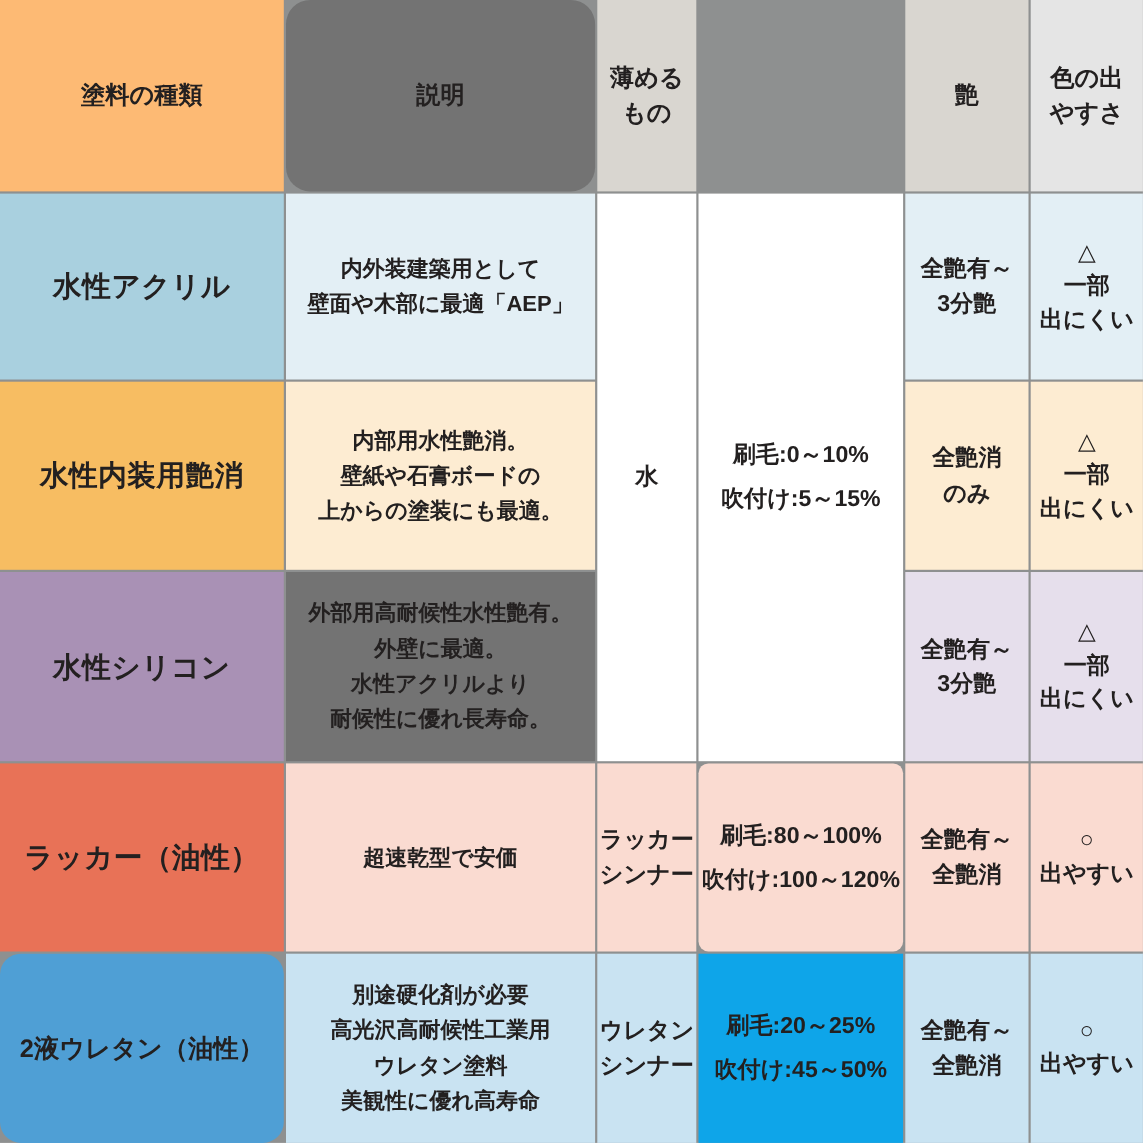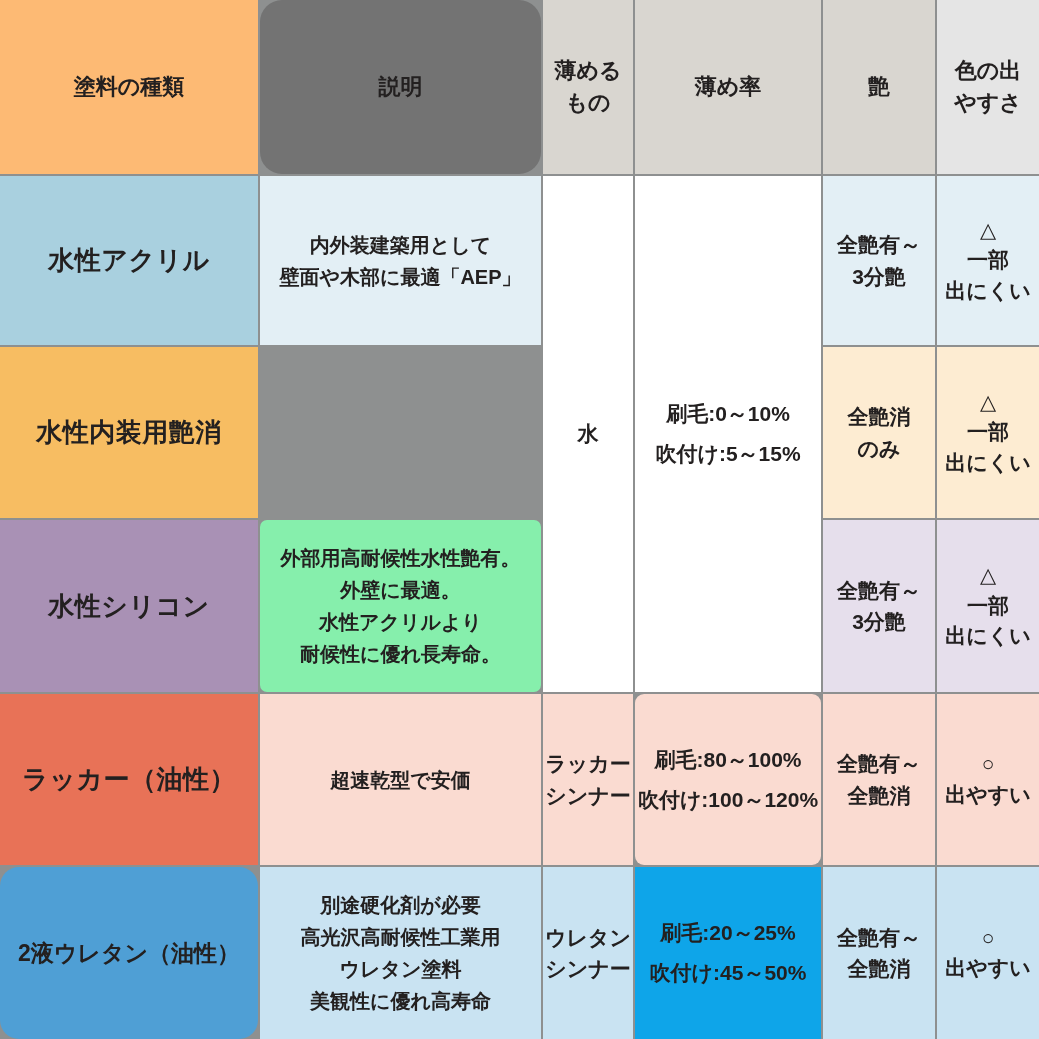--- a/index.html
+++ b/index.html
@@ -47,47 +47,49 @@
 </style>
 </head>
 <body>
 
 <div class="grid" style="background-color: rgb(142, 144, 144);">
 
   <div class="cell h c1 r1" style="background-color: #fdba74;">塗料の種類</div>
   <div class="cell h c2 r1" style="background-color: #737373; border-radius: 22px;">説明</div>
   <div class="cell h c3 r1" style="background-color: rgb(217, 214, 208);">薄める
 もの</div>
-  <div class="cell h c4 r1" style="background-color: rgb(217, 214, 208);">薄め率</div>
   <div class="cell h c5 r1" style="background-color: rgb(217, 214, 208);">艶</div>
   <div class="cell h c6 r1" style="background-color: #e5e5e5;">色の出
 やすさ</div>
 
   <div class="cell thinner c3 span3 white" style="background-color: rgb(255, 255, 255);">水</div>
   <div class="cell ratio c4 span3 white" style="background-color: rgb(255, 255, 255);">刷毛:0～10%
 吹付け:5～15%</div>
 
   <div class="cell name c1 r2" style="background-color: rgb(169, 208, 223); font-family: Liberation Mono, monospace;">水性アクリル</div>
   <div class="cell desc c2 r2" style="background-color: rgb(227, 239, 245);">内外装建築用として
 壁面や木部に最適「AEP」</div>
   <div class="cell gloss c5 r2" style="background-color: rgb(227, 239, 245);">全艶有～
 3分艶</div>
   <div class="cell ease c6 r2" style="background-color: rgb(227, 239, 245);">△
 一部
 出にくい</div>
 
   <div class="cell name c1 r3" style="background-color: rgb(247, 189, 98);">水性内装用艶消</div>
+  <div class="cell desc c2 r3" style="background-color: rgb(253, 236, 210);">内部用水性艶消。
+壁紙や石膏ボードの
+上からの塗装にも最適。</div>
   <div class="cell gloss c5 r3" style="background-color: rgb(253, 236, 210);">全艶消
 のみ</div>
   <div class="cell ease c6 r3" style="background-color: rgb(253, 236, 210);">△
 一部
 出にくい</div>
 
   <div class="cell name c1 r4" style="background-color: rgb(169, 145, 181);">水性シリコン</div>
-  <div class="cell desc c2 r4" style="background-color: #86efac; border-radius: 7px;">外部用高耐候性水性艶有。
+  <div class="cell desc c2 r4" style="background-color: #737373;">外部用高耐候性水性艶有。
 外壁に最適。
 水性アクリルより
 耐候性に優れ長寿命。</div>
   <div class="cell gloss c5 r4" style="background-color: rgb(230, 223, 236);">全艶有～
 3分艶</div>
   <div class="cell ease c6 r4" style="background-color: rgb(230, 223, 236);">△
 一部
 出にくい</div>
 
   <div class="cell name c1 r5" style="background-color: rgb(232, 114, 87);">ラッカー（油性）</div>

